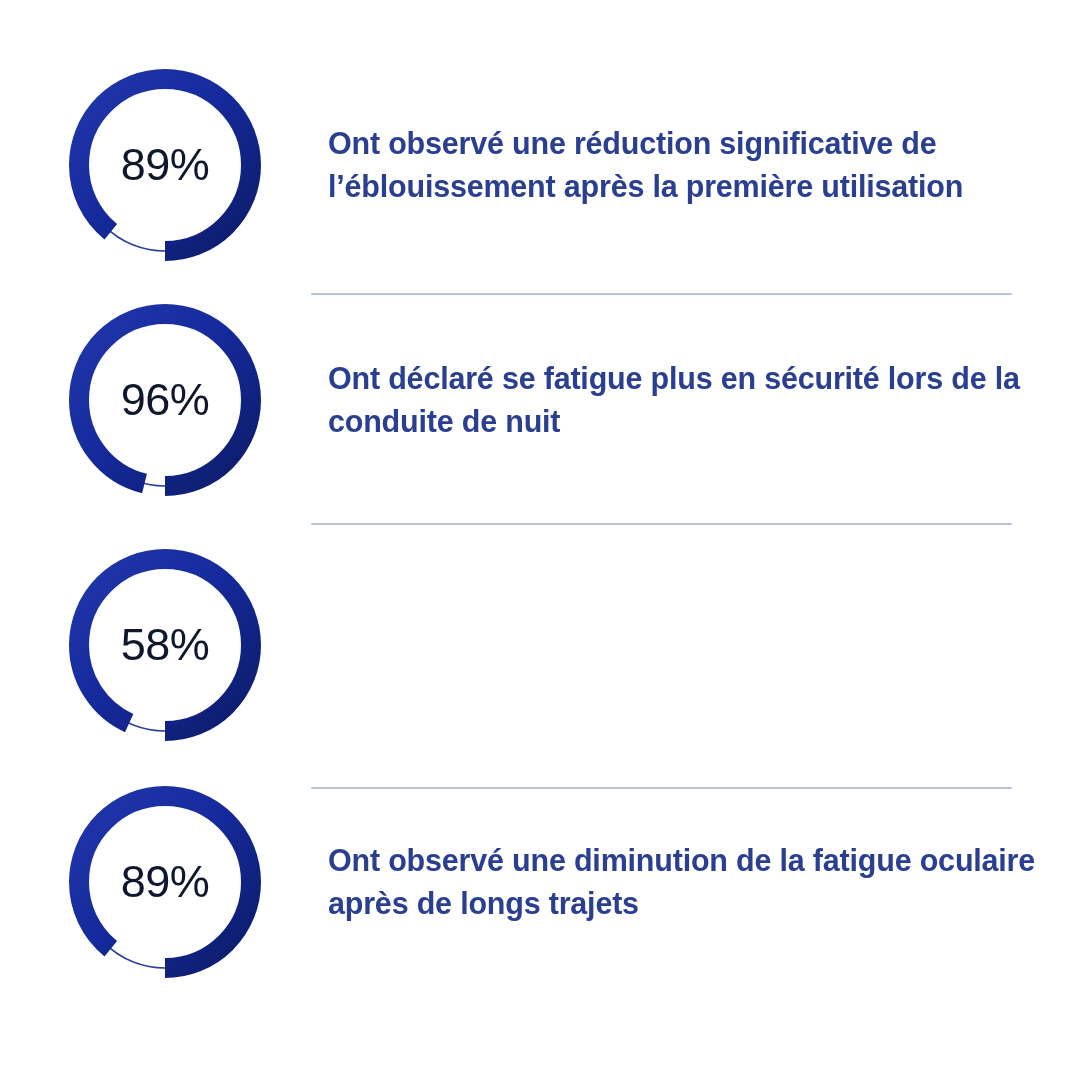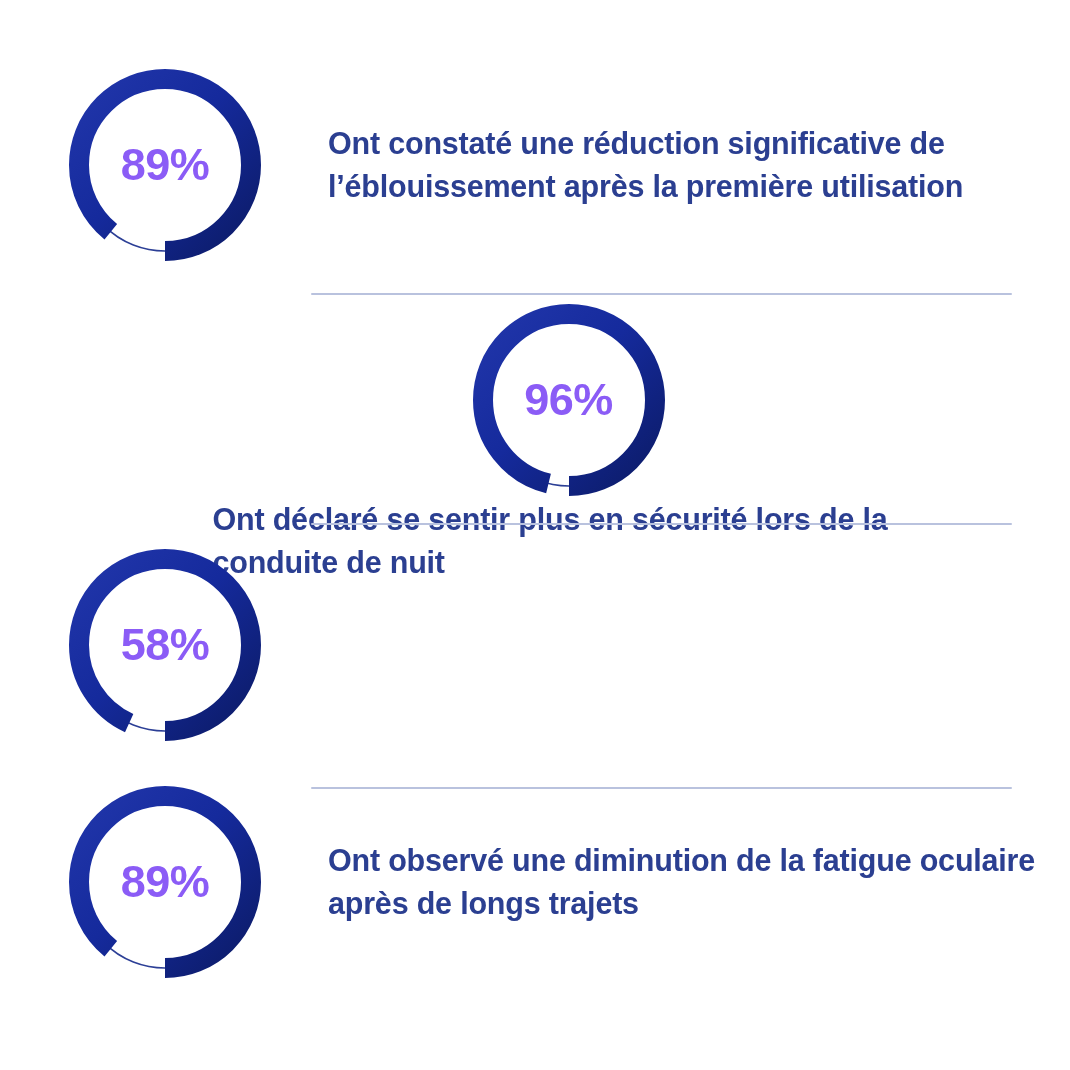--- a/index.html
+++ b/index.html
@@ -48,24 +48,24 @@
     display: block;
   }
 
   .ring-value {
     position: absolute;
     inset: 0;
     display: flex;
     align-items: center;
     justify-content: center;
     font-family: "Liberation Sans", sans-serif;
-    font-weight: 700;
+    font-weight: 400;
     font-size: 45px;
     letter-spacing: -0.5px;
-    color: #8b5cf6;
+    color: #0f172a;
     line-height: 1;
     padding-bottom: 2px;
     box-sizing: border-box;
   }
 
   .stat-text {
     margin-left: 65px;
     width: 710px;
     font-family: "Liberation Sans", sans-serif;
     font-weight: 700;
@@ -78,21 +78,21 @@
   
   .divider {
     position: absolute;
     height: 2px;
     background: #b9c2de;
     border-radius: 1px;
   }
 
   
   #row-0 { top: 67px;  height: 196px; }
-  #row-1 { top: 302px; height: 196px; flex-direction: column; }
+  #row-1 { top: 302px; height: 196px; }
   #row-2 { top: 547px; height: 196px; }
   #row-3 { top: 784px; height: 196px; }
 
   #divider-0 { left: 311px; width: 701px; top: 293px; }
   #divider-1 { left: 311px; width: 701px; top: 523px; }
   #divider-2 { left: 311px; width: 701px; top: 787px; }
 </style>
 </head>
 <body>
 
@@ -108,39 +108,39 @@
             <stop offset="100%" stop-color="#0d1d6e"></stop>
           </linearGradient>
         </defs>
 
         <circle class="ring-track" cx="98" cy="98" r="86" fill="none" stroke="#2c3f96" stroke-width="1.6" stroke-dasharray="540.354" stroke-dashoffset="0" transform="rotate(-90 98 98)"></circle>
 
         <circle class="ring-fill" cx="98" cy="98" r="86" fill="none" stroke="url(#grad0)" stroke-width="20" stroke-dasharray="480.92 59.44" stroke-dashoffset="0" transform="rotate(-90 98 98) scale(-1,1) translate(-196,0)"></circle>
       </svg>
       <div class="ring-value">89%</div>
     </div>
-    <div class="stat-text">Ont constaté une réduction significative de l’éblouissement après la première utilisation</div>
+    <div class="stat-text">Ont observé une réduction significative de l’éblouissement après la première utilisation</div>
   </div>
 
   <div class="stat-row" id="row-1">
     <div class="ring-wrap">
       <svg class="ring-svg" viewBox="0 0 196 196">
         <defs>
           <linearGradient id="grad1" x1="0%" y1="15%" x2="85%" y2="100%">
             <stop offset="0%" stop-color="#1f34a8"></stop>
             <stop offset="45%" stop-color="#152a9c"></stop>
             <stop offset="100%" stop-color="#0d1d6e"></stop>
           </linearGradient>
         </defs>
         <circle class="ring-track" cx="98" cy="98" r="86" fill="none" stroke="#2c3f96" stroke-width="1.6" stroke-dasharray="540.354" stroke-dashoffset="0" transform="rotate(-90 98 98)"></circle>
         <circle class="ring-fill" cx="98" cy="98" r="86" fill="none" stroke="url(#grad1)" stroke-width="20" stroke-dasharray="518.74 21.61" stroke-dashoffset="0" transform="rotate(-90 98 98) scale(-1,1) translate(-196,0)"></circle>
       </svg>
       <div class="ring-value">96%</div>
     </div>
-    <div class="stat-text">Ont déclaré se sentir plus en sécurité lors de la conduite de nuit</div>
+    <div class="stat-text">Ont déclaré se fatigue plus en sécurité lors de la conduite de nuit</div>
   </div>
 
   <div class="stat-row" id="row-2">
     <div class="ring-wrap">
       <svg class="ring-svg" viewBox="0 0 196 196">
         <defs>
           <linearGradient id="grad2" x1="0%" y1="15%" x2="85%" y2="100%">
             <stop offset="0%" stop-color="#1f34a8"></stop>
             <stop offset="45%" stop-color="#152a9c"></stop>
             <stop offset="100%" stop-color="#0d1d6e"></stop>

